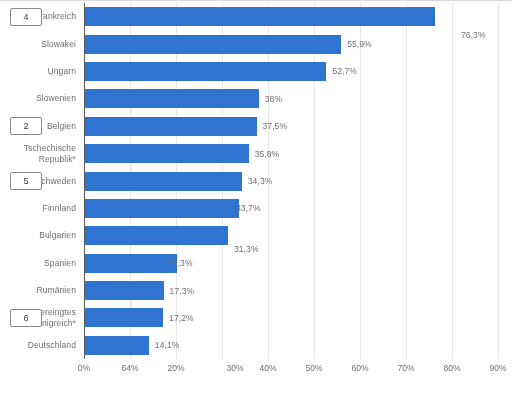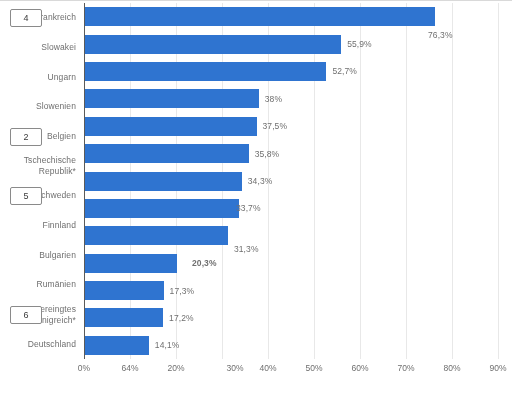--- a/index.html
+++ b/index.html
@@ -175,20 +175,23 @@
         <div class="rank-box">5</div>
         <div class="cat-label">Schweden</div>
       </div>
       <div class="cat-row">
         <div class="cat-label">Finnland</div>
       </div>
       <div class="cat-row">
         <div class="cat-label">Bulgarien</div>
       </div>
       <div class="cat-row">
+        <div class="cat-label">Spanien</div>
+      </div>
+      <div class="cat-row">
         <div class="cat-label">Rumänien</div>
       </div>
       <div class="cat-row">
         <div class="rank-box">6</div>
         <div class="cat-label">Vereingtes<br>Königreich*</div>
       </div>
       <div class="cat-row">
         <div class="cat-label">Deutschland</div>
       </div>
     </div>
@@ -202,21 +205,21 @@
         <div class="gridline" style="left: 184px;"></div>
         <div class="gridline" style="left: 230px;"></div>
         <div class="gridline" style="left: 276px;"></div>
         <div class="gridline" style="left: 322px;"></div>
         <div class="gridline" style="left: 368px;"></div>
         <div class="gridline" style="left: 414px;"></div>
       </div>
     <div class="rows">
         <div class="row">
           <div class="bar" style="width: 350.98px; background: rgb(47, 116, 208);"></div>
-          <div class="bar-value" style="left: 344px; margin-top: 36px;">76,3%</div>
+          <div class="bar-value" style="left: 377px; margin-top: 36px;">76,3%</div>
         </div>
         <div class="row">
           <div class="bar" style="width: 257.14px; background: rgb(47, 116, 208);"></div>
           <div class="bar-value" style="left: 263.14px;">55,9%</div>
         </div>
         <div class="row">
           <div class="bar" style="width: 242.42px; background: rgb(47, 116, 208);"></div>
           <div class="bar-value" style="left: 248.42px;">52,7%</div>
         </div>
         <div class="row">
@@ -238,21 +241,21 @@
         <div class="row">
           <div class="bar" style="width: 155.02px; background: rgb(47, 116, 208);"></div>
           <div class="bar-value" style="left: 152px;">33,7%</div>
         </div>
         <div class="row">
           <div class="bar" style="width: 143.98px; background: rgb(47, 116, 208);"></div>
           <div class="bar-value" style="left: 149.98px; margin-top: 26px;">31,3%</div>
         </div>
         <div class="row">
           <div class="bar" style="width: 93.38px; background: rgb(47, 116, 208);"></div>
-          <div class="bar-value" style="left: 108px; font-weight: bold;">20,3%</div>
+          <div class="bar-value" style="left: 84px;">20,3%</div>
         </div>
         <div class="row">
           <div class="bar" style="width: 79.58px; background: rgb(47, 116, 208);"></div>
           <div class="bar-value" style="left: 85.58px;">17,3%</div>
         </div>
         <div class="row">
           <div class="bar" style="width: 79.12px; background: rgb(47, 116, 208);"></div>
           <div class="bar-value" style="left: 85.12px;">17,2%</div>
         </div>
         <div class="row">

